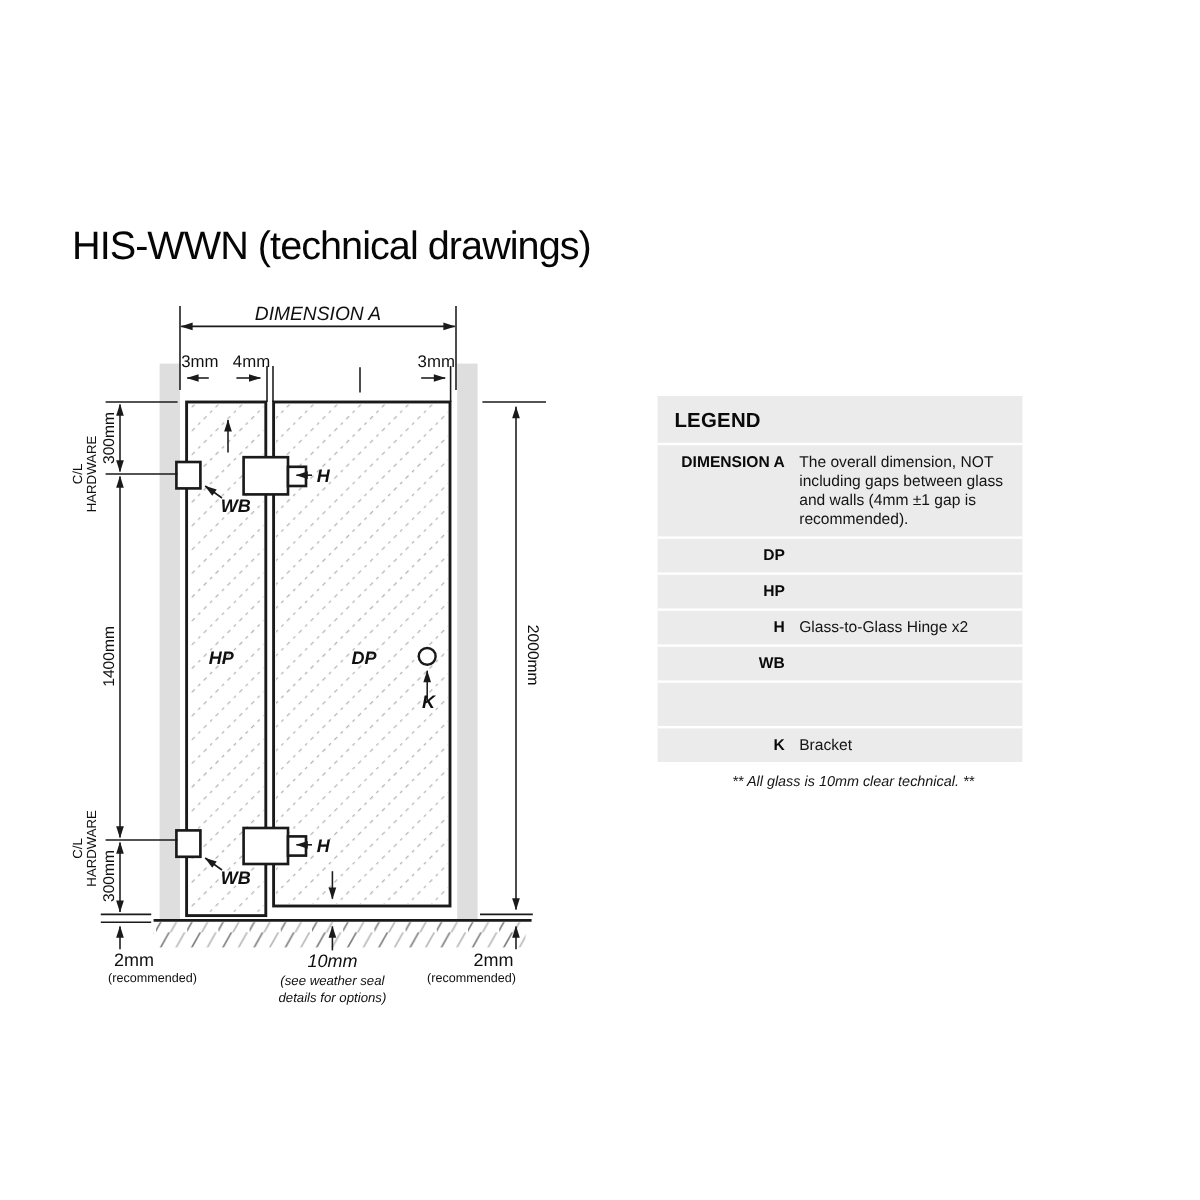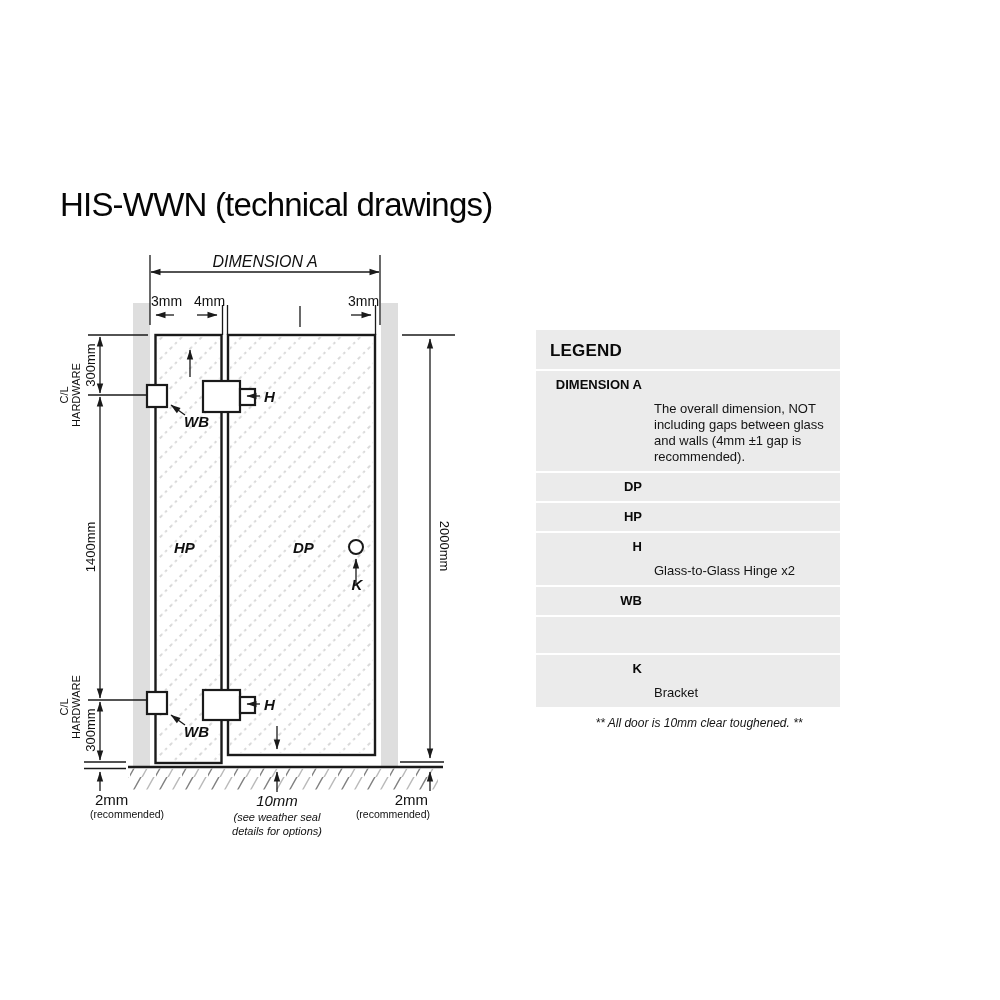--- a/index.html
+++ b/index.html
@@ -16,26 +16,26 @@
   .drawing-wrap{position:absolute;left:55px;top:235px;width:400px;height:605px;}
   svg text{font-family:"Liberation Sans",sans-serif;fill:#101010;}
   .t16{font-size:16px}.t15{font-size:15px}.t14{font-size:14px}
   .t13{font-size:13px}.t11{font-size:11px}.t10{font-size:10.5px}
   .it{font-style:italic}.b{font-weight:bold}
   .mid{text-anchor:middle}.end{text-anchor:end}
   .dimline{stroke:#1a1a1a;stroke-width:1.3;fill:none}
   .thick{stroke:#1a1a1a;stroke-width:2.4;fill:#fff}
   .hw{stroke:#1a1a1a;stroke-width:2.2;fill:#fff}
 
-  .legend-area{position:absolute;left:536px;top:330px;width:326px;}
+  .legend-area{position:absolute;left:548px;top:330px;width:326px;}
   .legend-box{background:#ebebeb;width:304px;}
   .legend-title{font-size:17px;font-weight:bold;padding:11px 14px 8px 14px;letter-spacing:.2px;color:#0a0a0a;}
   .legend-row{display:flex;border-top:2px solid #ffffff;padding:6px 0;}
   .legend-row .term{flex:0 0 106px;width:106px;text-align:right;font-weight:bold;font-size:13px;line-height:16px;color:#0a0a0a;}
-  .legend-row .desc{margin-left:12px;width:182px;font-size:13px;line-height:16px;color:#141414;margin-top:24px;}
+  .legend-row .desc{margin-left:12px;width:182px;font-size:13px;line-height:16px;color:#141414;}
   .legend-row.row-wb .desc{white-space:nowrap;width:auto;}
   .legend-row.row-empty{min-height:24px;}
   .legend-footnote{margin-top:9px;text-align:center;font-style:italic;font-size:12px;color:#141414;}
 </style>
 </head>
 <body>
 
 <div class="page-title">HIS-WWN (technical drawings)</div>
 
 <div class="drawing-wrap">
@@ -207,14 +207,14 @@
     <div class="legend-row row-empty">
       <div class="term"></div>
       <div class="desc"></div>
     </div>
 
     <div class="legend-row">
       <div class="term">K</div>
       <div class="desc">Bracket</div>
     </div>
   </div>
-  <div class="legend-footnote">** All door is 10mm clear toughened. **</div>
+  <div class="legend-footnote">** All glass is 10mm clear technical. **</div>
 </div>
 
 </body></html>

